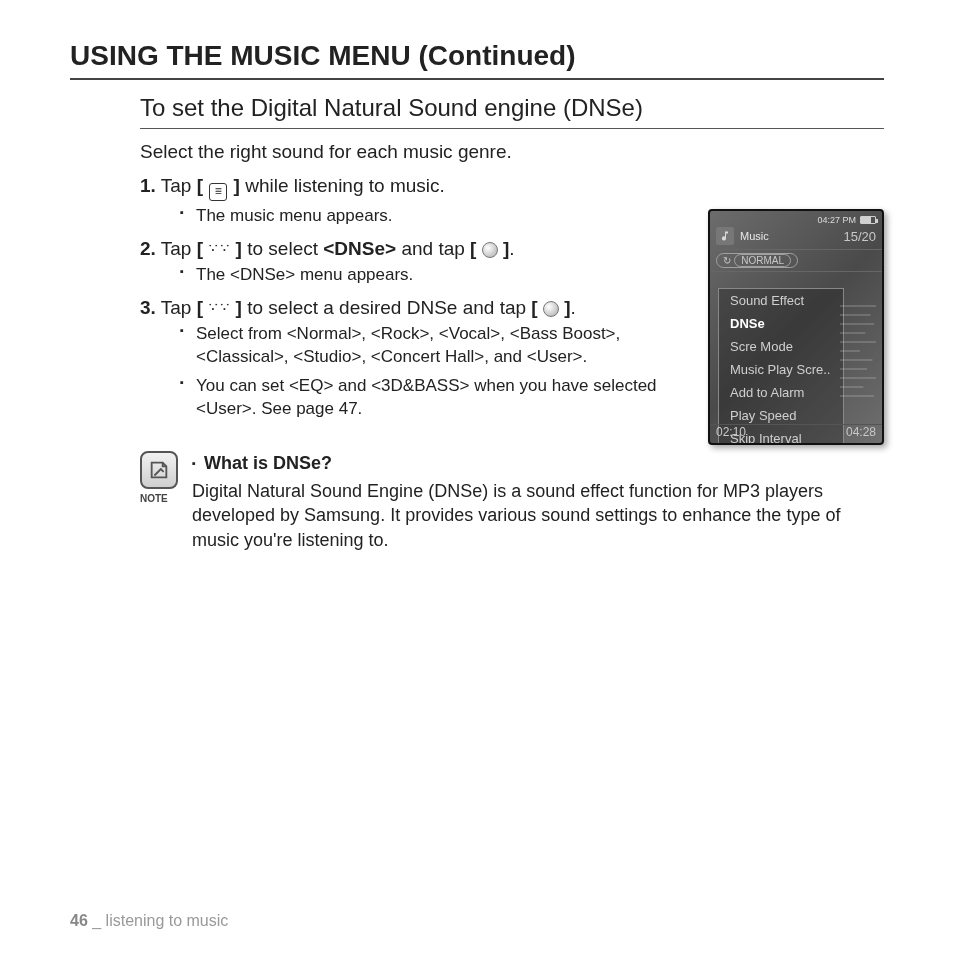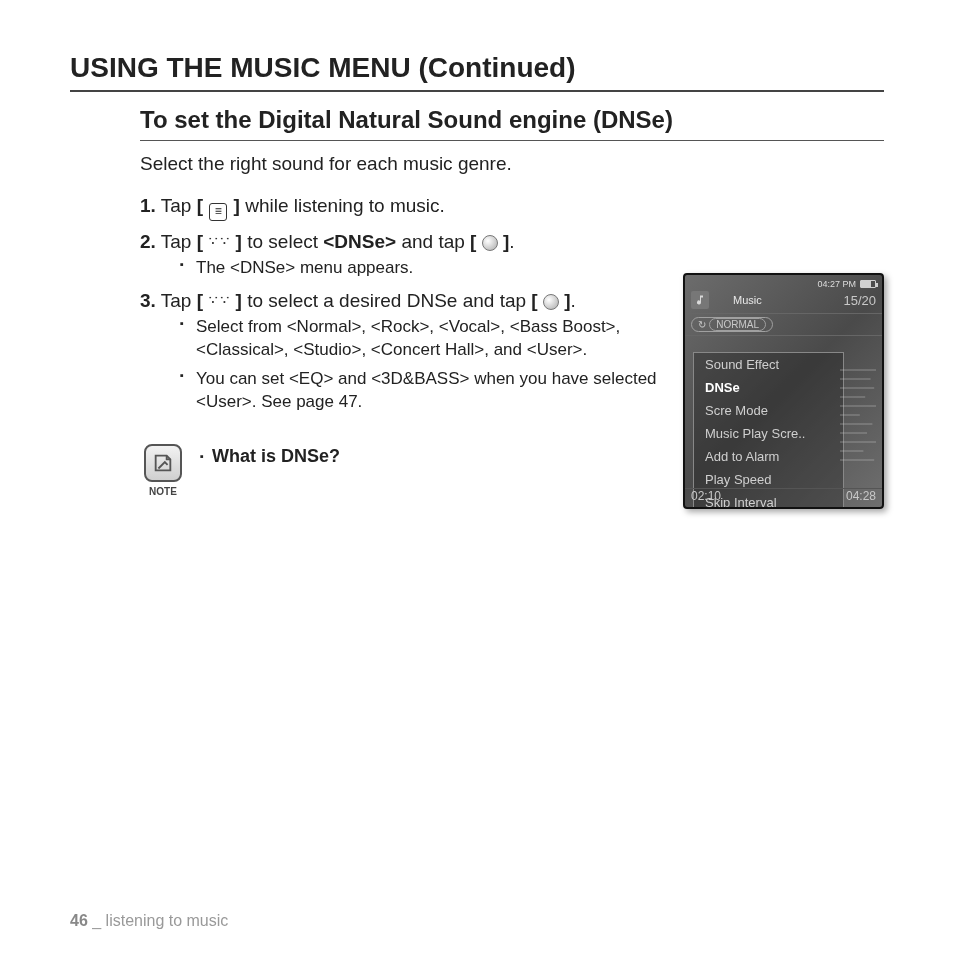--- a/index.html
+++ b/index.html
@@ -1,23 +1,23 @@
 <!DOCTYPE html>
 <html><head>
 <meta charset="utf-8">
 <style>
   * { box-sizing: border-box; margin: 0; padding: 0; }
   html, body { width: 954px; height: 954px; background: #fff; font-family: Arial, Helvetica, sans-serif; color: #222; }
-  .page { padding: 52px 70px 40px 70px; position: relative; height: 100%; }
+  .page { padding: 40px 70px 40px 70px; position: relative; height: 100%; }
   h1 { font-size: 28px; font-weight: bold; margin-bottom: 6px; }
   .hr { border: none; border-top: 2px solid #444; margin-bottom: 14px; }
   .indent1 { margin-left: 70px; }
-  h2 { font-size: 24px; font-weight: bold; }
+  h2 { font-size: 24px; font-weight: normal; }
   .thinhr { border: none; border-top: 1px solid #555; margin: 6px 0 12px 0; }
-  p.lead { font-size: 19px; margin-bottom: 20px; }
+  p.lead { font-size: 19px; margin-bottom: 12px; }
   .body-wrap { position: relative; }
   .text-col { max-width: 560px; }
   ol { list-style: none; }
   ol > li { margin-bottom: 10px; font-size: 19px; }
   .stepnum { font-weight: bold; }
   .icon-inline {
     display: inline-block; vertical-align: -3px; width: 18px; height: 18px;
     border: 1.5px solid #333; border-radius: 3px; text-align: center;
     font-size: 12px; line-height: 15px; margin: 0 1px;
   }
@@ -31,46 +31,46 @@
     color: #333; font-size: 12px; letter-spacing: -1px;
   }
   .sublist { list-style: none; margin-left: 40px; margin-top: 4px; }
   .sublist li { font-size: 17px; margin-bottom: 6px; position: relative; padding-left: 16px; line-height: 1.35; }
   .sublist li::before { content: "▪"; position: absolute; left: 0; top: 0; font-size: 11px; }
   .bold { font-weight: bold; }
 
   
   .device {
     position: absolute; right: 0; top: 34px;
-    width: 201px; height: 236px;
+    width: 176px; height: 236px;
     background: linear-gradient(135deg,#6c6c6c 0%, #4a4a4a 50%, #6f6f6f 100%);
     border: 2px solid #111; border-radius: 4px;
     box-shadow: 3px 3px 6px rgba(0,0,0,0.35);
-    color: #e8e8e8; font-size: 10px; overflow: hidden; margin-top: 44px;
+    color: #e8e8e8; font-size: 10px; overflow: hidden;
   }
   .dev-top { display: flex; justify-content: flex-end; align-items: center; padding: 4px 6px 2px; gap: 4px; font-size: 9px; color: #dcdcdc; }
   .batt { display:inline-block; width:16px; height:8px; border:1px solid #d0d0d0; border-radius:1px; position:relative; }
   .batt::after { content:""; position:absolute; right:-3px; top:2px; width:2px; height:4px; background:#d0d0d0; }
   .batt-inner { display:block; width:70%; height:100%; background:#d0d0d0; }
-  .dev-title { display:flex; align-items:center; padding: 0 6px 4px; gap:24px; border-bottom: 1px solid #666; }
+  .dev-title { display:flex; align-items:center; padding: 0 6px 4px; gap:6px; border-bottom: 1px solid #666; }
   .dev-title .mnote { width:18px; height:18px; background:#777; border-radius:2px; display:flex; align-items:center; justify-content:center; }
   .dev-title .mnote svg { width:12px; height:12px; fill:#d9d9d9; }
   .dev-title-text { font-size: 11px; }
   .dev-count { margin-left:auto; font-size:13px; color:#c8c8c8; }
   .dev-badge { padding: 3px 6px; border-bottom: 1px solid #666; }
   .dev-badge span { display:inline-block; border:1px solid #a0a0a0; border-radius:8px; padding:0 6px; font-size:10px; color:#c8c8c8; }
   .waves { position:absolute; right:6px; top:80px; width:36px; height:120px; opacity:.5; }
   .menu-box { margin: 16px 38px 0 8px; border:1px solid #888; background: rgba(30,30,30,.35); }
   .menu-box .row { padding: 4px 8px; font-size: 13px; color:#cfcfcf; border-left: 3px solid transparent; }
   .menu-box .row.sel { color:#fff; font-weight:bold; }
   .dev-bottom { position:absolute; bottom:4px; left:0; right:0; display:flex; justify-content:space-between; padding:0 6px; font-size:12px; color:#c8c8c8; border-top:1px solid #555;}
 
   
   .note-row { display:flex; gap: 14px; margin-top: 30px; }
-  .note-badge { width: 46px; text-align:center; font-size: 10px; font-weight:bold; color:#444;}
+  .note-badge { width: 46px; font-size: 10px; font-weight:bold; color:#444;}
   .note-icon {
     width:38px; height:38px; margin:0 auto 4px;
     border:2px solid #555; border-radius:8px;
     background: linear-gradient(#f2f2f2,#cfcfcf);
     display:flex; align-items:center; justify-content:center;
   }
   .note-body { font-size: 18px; line-height:1.35; }
   .note-body .head { font-weight: bold; margin-bottom: 4px; }
   .note-body .head::before { content:"▪"; font-size:11px; margin-right:8px; vertical-align:2px; }
 
@@ -86,21 +86,23 @@
   <hr class="hr">
 
   <div class="indent1">
     <h2>To set the Digital Natural Sound engine (DNSe)</h2>
     <hr class="thinhr">
     <p class="lead">Select the right sound for each music genre.</p>
 
     <div class="body-wrap">
       <div class="text-col">
         <ol id="steps">
-            <li><span class="stepnum">1.</span> Tap <span class="bold">[ <span class="icon-inline">≡</span> ]</span> while listening to music.</li>
+            <li><span class="stepnum">1.</span> Tap <span class="bold">[ <span class="icon-inline">≡</span> ]</span> while listening to music.<ul class="sublist">
+                <li>The music menu appears.</li>
+              </ul></li>
             <li><span class="stepnum">2.</span> Tap <span class="bold">[ <span class="icon-dots">˙·˙ ˙·˙</span> ]</span> to select <span class="bold">&lt;DNSe&gt;</span> and tap <span class="bold">[ <span class="icon-circle"></span> ]</span>.<ul class="sublist">
                 <li>The &lt;DNSe&gt; menu appears.</li>
               </ul></li>
             <li><span class="stepnum">3.</span> Tap <span class="bold">[ <span class="icon-dots">˙·˙ ˙·˙</span> ]</span> to select a desired DNSe and tap <span class="bold">[ <span class="icon-circle"></span> ]</span>.<ul class="sublist">
                 <li>Select from &lt;Normal&gt;, &lt;Rock&gt;, &lt;Vocal&gt;, &lt;Bass Boost&gt;, &lt;Classical&gt;, &lt;Studio&gt;, &lt;Concert Hall&gt;, and &lt;User&gt;.</li>
                 <li>You can set &lt;EQ&gt; and &lt;3D&amp;BASS&gt; when you have selected &lt;User&gt;. See page 47.</li>
               </ul></li>
           </ol>
       </div>
 
@@ -151,19 +153,20 @@
         <svg width="22" height="22" viewBox="0 0 24 24" fill="none" stroke="#555" stroke-width="2">
           <path d="M4 4h12l4 4v12H4z"></path>
             <path d="M16 4v4h4"></path>
             <path d="M7 18l7-7 3 3"></path>
         </svg>
       </div>
       <div>NOTE</div>
     </div>
     <div class="note-body">
       <div class="head">What is DNSe?</div>
+      <div>Digital Natural Sound Engine (DNSe) is a sound effect function for MP3 players developed by Samsung. It provides various sound settings to enhance the type of music you're listening to.</div>
     </div>
   </div>
 
   <div class="footer">
     <span class="pg">46</span><span> _ </span><span>listening to music</span>
   </div>
 </div>
 
 </body></html>

